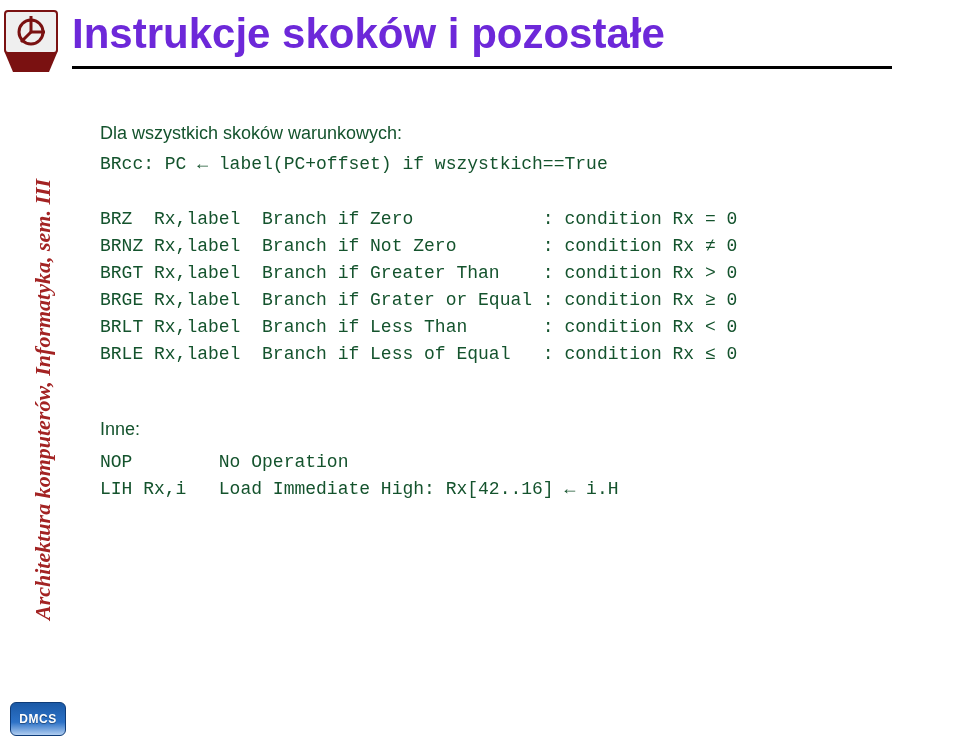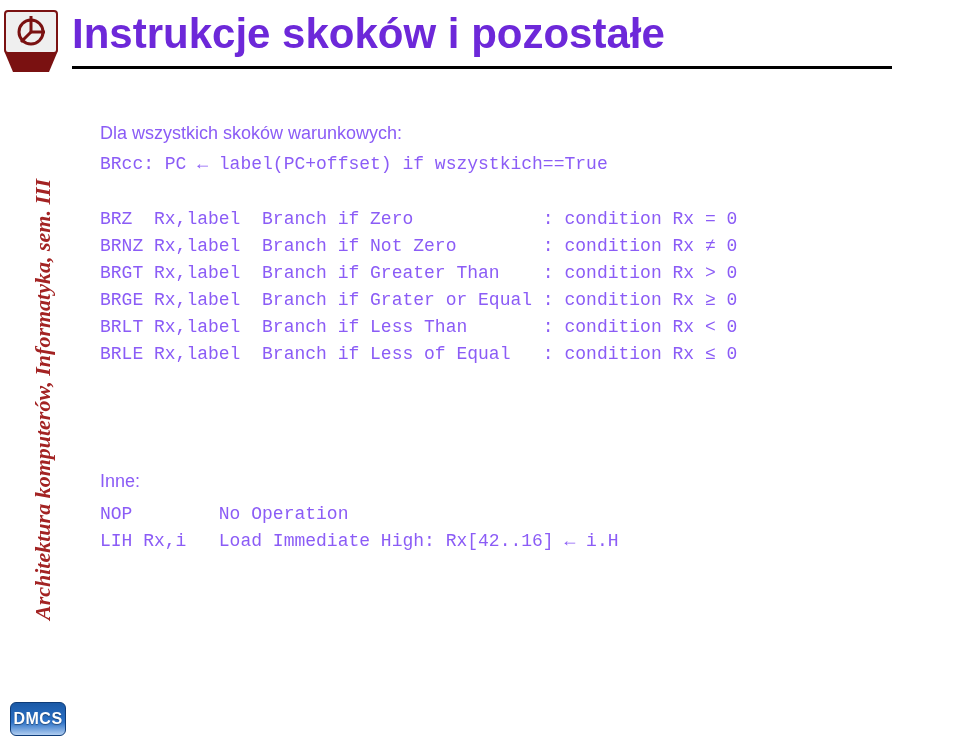--- a/index.html
+++ b/index.html
@@ -50,54 +50,54 @@
     background: #000;
   }
   .content {
     position: absolute;
     left: 100px;
     top: 120px;
     width: 820px;
     font-family: "Courier New", Courier, monospace;
     font-size: 18px;
     line-height: 1.5;
-    color: #8b5cf6;
+    color: #14532d;
   }
   .intro {
     font-family: Arial, Helvetica, sans-serif;
     font-size: 18px;
     margin-bottom: 4px;
   }
   .code-block {
     white-space: pre;
     margin-bottom: 28px;
   }
   .section-label {
     font-family: Arial, Helvetica, sans-serif;
     font-size: 18px;
-    margin-top: 100px;
+    margin-top: 48px;
     margin-bottom: 6px;
   }
   .dmcs-badge {
     position: absolute;
     left: 10px;
     bottom: 10px;
     width: 56px;
     height: 34px;
     background: linear-gradient(180deg,#1a59a6 0%, #2d72c7 60%, #b0cdf0 100%);
     border-radius: 6px;
     border: 1px solid #0d3b78;
     display: flex;
     align-items: center;
     justify-content: center;
   }
   .dmcs-badge span {
     font-family: Arial, sans-serif;
     font-weight: bold;
-    font-size: 16px;
+    font-size: 12px;
     color: #fff;
     letter-spacing: 0.5px;
     text-shadow: 0 1px 1px rgba(0,0,0,0.4);
   }
 </style>
 </head>
 <body>
 
 <div class="logo">
   <svg viewBox="0 0 54 64" width="54" height="64">

